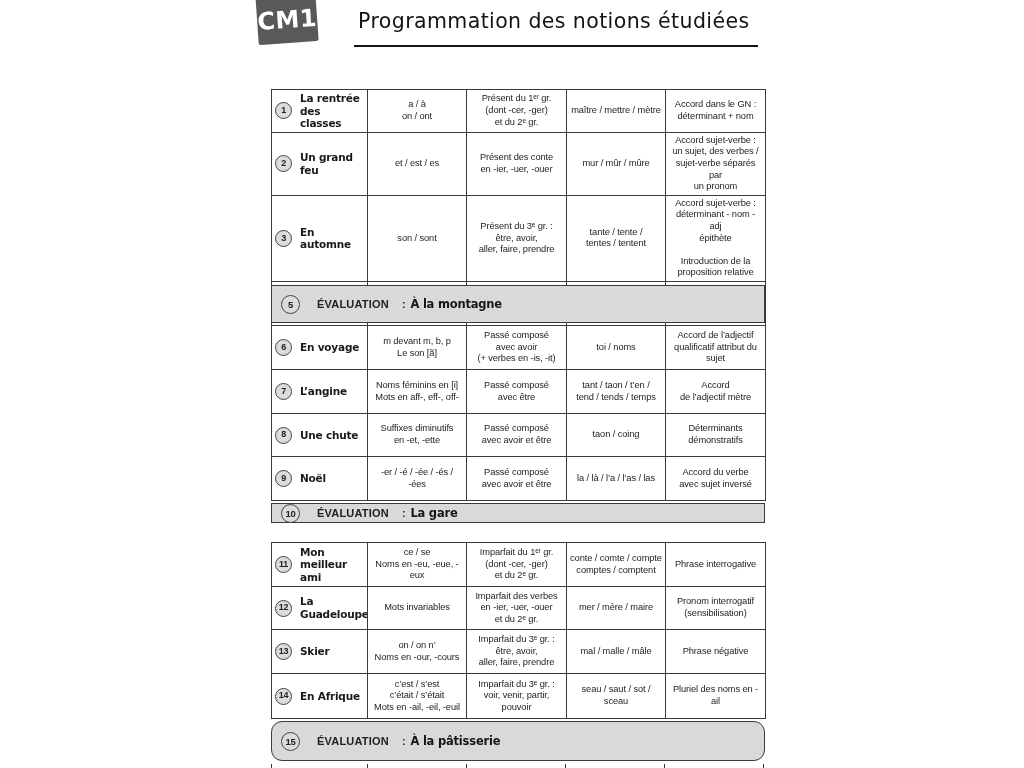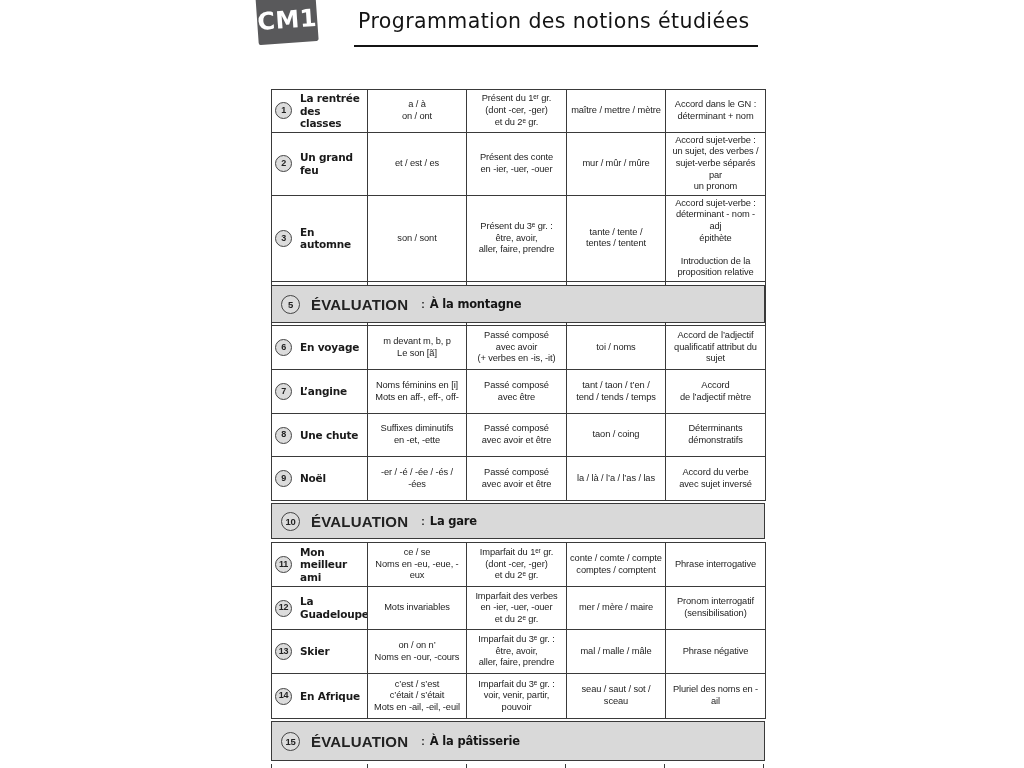--- a/index.html
+++ b/index.html
@@ -53,21 +53,21 @@
     line-height:1.2; letter-spacing:-0.2px; color:#1a1a1a; white-space:pre-line;
   }
   
   .eval-band {
     position:absolute; left:271px; width:494px; box-sizing:border-box;
     background:#d9d9d9; border:1.5px solid #3a3a3a;
     display:flex; align-items:center; padding-left:9px;
   }
   .eval-band .num-circle { width:19px; height:19px; font-size:9.5px; }
   .eval-label {
-    margin-left:11px; font-size:15px; font-weight:700; letter-spacing:0.2px; color:#222;
+    margin-left:17px; font-size:11px; font-weight:700; letter-spacing:0.2px; color:#222;
   }
   .eval-colon { margin-left:13px; font-weight:700; font-size:10.5px; }
   .eval-topic {
     margin-left:5px; font-family:"DejaVu Sans", sans-serif; font-weight:700;
     font-size:11.5px; letter-spacing:-0.2px; color:#161616;
   }
   
   .stub { position:absolute; top:764px; width:1px; height:4px; background:#3a3a3a; }
 </style>
 </head>
@@ -215,21 +215,21 @@
       <td>-er / -é / -ée / -és / -ées</td>
       <td>Passé composé
 avec avoir et être</td>
       <td>la / là / l’a / l’as / las</td>
       <td>Accord du verbe
 avec sujet inversé</td>
     </tr>
   </tbody>
     </table>
 
-  <div class="eval-band" style="top:503px; height:36px;">
+  <div class="eval-band" style="top:503px; height:20px;">
     <span class="num-circle">10</span>
     <span class="eval-label">ÉVALUATION</span>
     <span class="eval-colon">:</span>
     <span class="eval-topic">La gare</span>
   </div>
 
   <table class="tbl" style="top:542px;">
     <colgroup>
         <col style="width:96px">
         <col style="width:99px">
@@ -285,21 +285,21 @@
 c’était / s’était
 Mots en -ail, -eil, -euil</td>
       <td>Imparfait du 3ᵉ gr. :
 voir, venir, partir, pouvoir</td>
       <td>seau / saut / sot / sceau</td>
       <td>Pluriel des noms en -ail</td>
     </tr>
   </tbody>
     </table>
 
-  <div class="eval-band" style="top:721px; height:40px;">
+  <div class="eval-band" style="top:721px; height:40px;border-radius:11px;">
     <span class="num-circle">15</span>
     <span class="eval-label">ÉVALUATION</span>
     <span class="eval-colon">:</span>
     <span class="eval-topic">À la pâtisserie</span>
   </div>
 
   <div class="stub" style="left:271px;"></div>
   <div class="stub" style="left:367px;"></div>
   <div class="stub" style="left:466px;"></div>
   <div class="stub" style="left:565px;"></div>

